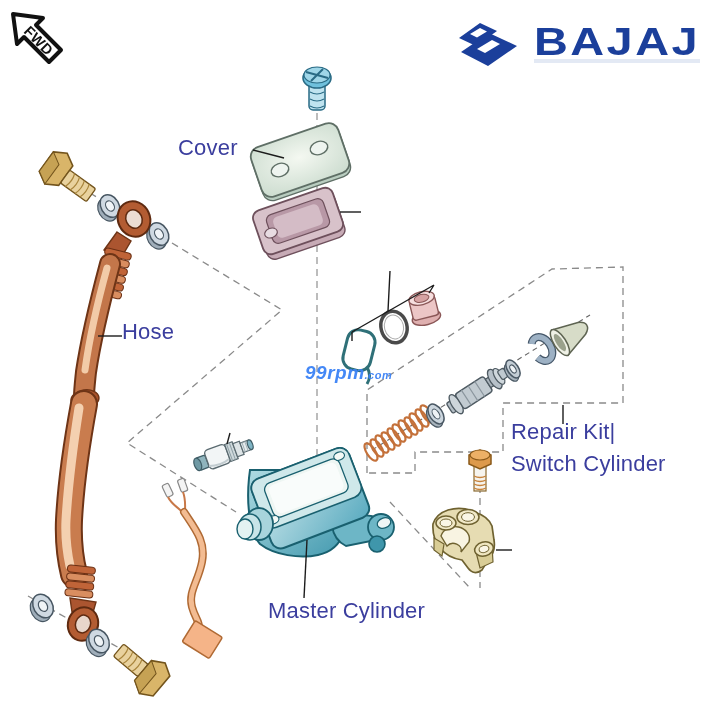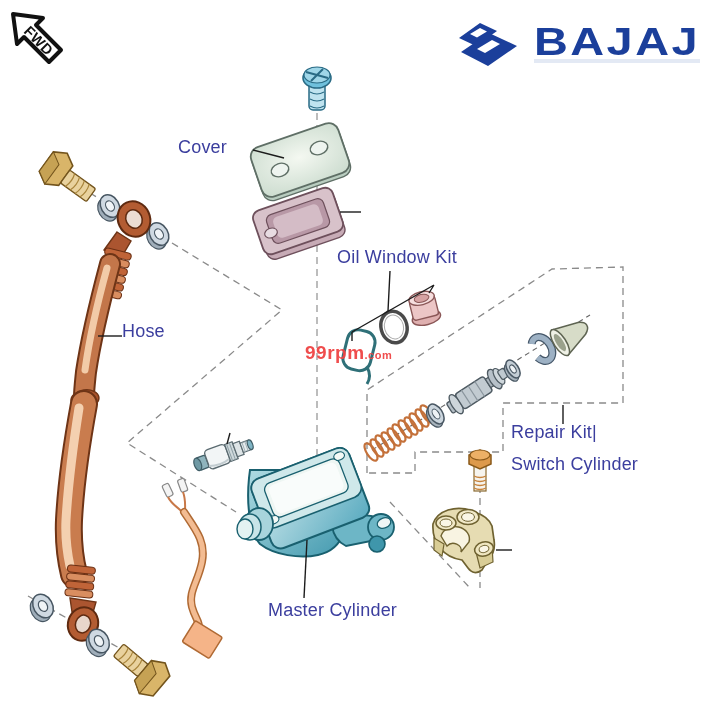--- a/index.html
+++ b/index.html
@@ -2,28 +2,29 @@
 <html style="--label-color: #3b3e9e;"><head>
 <meta charset="utf-8">
 <style>
   html,body{margin:0;padding:0;background:#fff;}
   body{width:719px;height:718px;overflow:hidden;font-family:"Liberation Sans",sans-serif;}
   .stage{position:relative;width:719px;height:718px;background:#fff;}
   svg.diagram{position:absolute;left:0;top:0;}
   .label{
     position:absolute;
     color:var(--label-color,#3b3e9e);
-    font-size:18px;line-height:33px;
+    font-size:22px;line-height:33px;
     white-space:pre-line;
     letter-spacing:.2px;
   }
   .watermark{
-    position:absolute;left:305px;top:342px;
-    color:#ef4444;font-weight:bold;font-size:19px;opacity:.95;
+    position:absolute;left:305px;top:362px;
+    color:#3b82f6;font-weight:bold;font-size:19px;opacity:.95;
     letter-spacing:.5px;
+    font-style:italic;
   }
   .watermark .suffix{font-size:11px;}
 </style>
 </head>
 <body>
 
 <div class="stage">
 
 <svg class="diagram" width="719" height="718" viewBox="0 0 719 718">
   <defs>
@@ -310,21 +311,20 @@
     <g fill="#1b3f9b">
       <path d="M459 38 L480 23 L497 31 L476 46 Z M470 34 L480 28 L487 31.5 L477 37.5 Z" fill-rule="evenodd"></path>
       <path d="M461 52 L489 33 L517 46 L488 66 Z M477 49 L492 40 L500 44 L485 53 Z" fill-rule="evenodd"></path>
     </g>
     <text x="534" y="55" font-size="38" font-weight="bold" fill="#1b3f9b" letter-spacing="2" textLength="166" lengthAdjust="spacingAndGlyphs" font-family="Liberation Sans, sans-serif">BAJAJ</text>
     <rect x="534" y="59" width="166" height="4" fill="#e3e9f4"></rect>
   </g>
 </svg>
 
 <div class="label" style="left:178px;top:131px">Cover</div>
-<div class="label" style="left:337px;top:241px">Oil Window Kit</div>
 <div class="label" style="left:122px;top:315px">Hose</div>
 <div class="label" style="left:511px;top:416px;line-height:32px">Repair Kit|
 Switch Cylinder</div>
 <div class="label" style="left:268px;top:594px">Master Cylinder</div>
 
 <div class="watermark"><span>99rpm</span><span class="suffix">.com</span></div>
 
 </div>
 
 </body></html>

